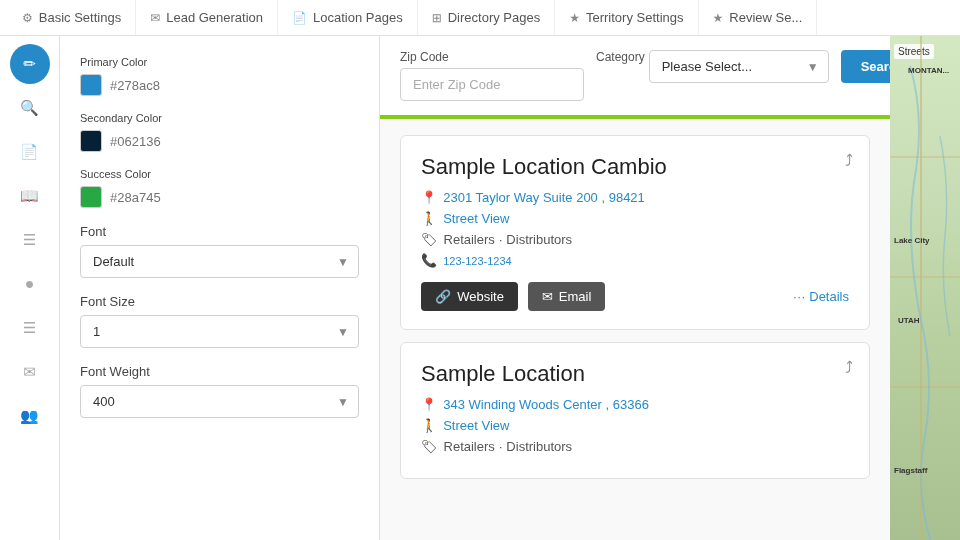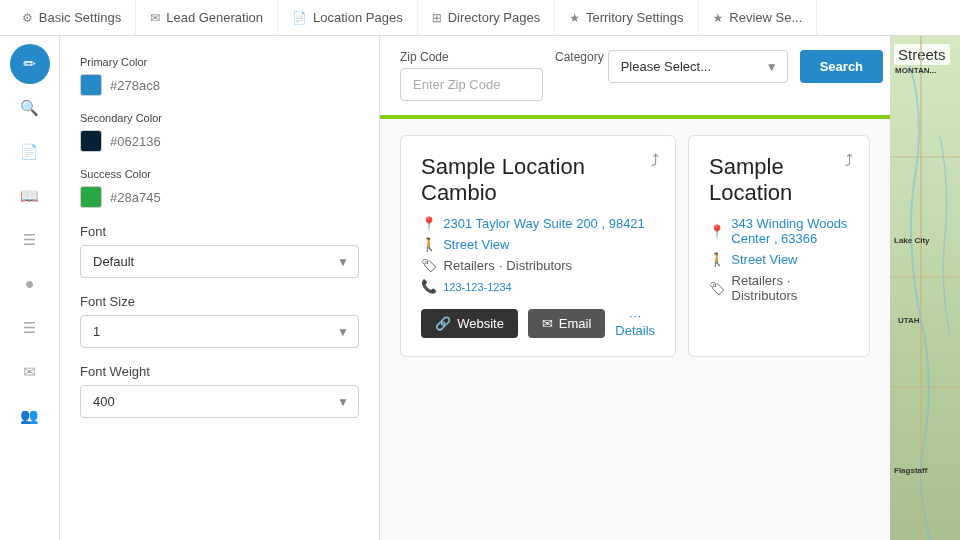--- a/index.html
+++ b/index.html
@@ -117,21 +117,21 @@
       background: #fff;
       border-bottom: 4px solid #84cc16;
     }
     .search-field { display: flex; flex-direction: column; gap: 4px; }
     .search-field label { font-size: 12px; color: #555; font-weight: 500; }
     .search-field input {
       padding: 8px 12px;
       border: 1px solid #d0d0d0;
       border-radius: 4px;
       font-size: 13px;
-      width: 143px;
+      width: 184px;
       color: #333;
     }
     .search-field input::placeholder { color: #aaa; }
     .select-field { display: flex; gap: 4px; }
     .select-field label { font-size: 12px; color: #555; font-weight: 500; }
     .category-select-wrapper { position: relative; }
     .category-select-wrapper select {
       padding: 8px 32px 8px 12px;
       border: 1px solid #d0d0d0;
       border-radius: 4px;
@@ -155,21 +155,21 @@
       background: #278ac8;
       color: #fff;
       border: none;
       border-radius: 4px;
       font-size: 13px;
       font-weight: 600;
       cursor: pointer;
     }
 
     
-    .cards-list { padding: 16px 20px; display: flex; flex-direction: row; gap: 12px; }
+    .cards-list { padding: 16px 20px; display: flex; flex-direction: column; gap: 12px; }
     .location-card {
       background: #fff;
       border: 1px solid #e0e0e0;
       border-radius: 6px;
       padding: 18px 20px;
       position: relative;
     }
     .card-title { font-size: 22px; font-weight: 400; color: #222; margin-bottom: 10px; padding-right: 30px; }
     .card-share {
       position: absolute;
@@ -225,21 +225,21 @@
       height: 100%;
       background: linear-gradient(180deg, #d4e8c2 0%, #c8ddb5 30%, #b8d0a0 60%, #a8c090 100%);
       position: relative;
       overflow: hidden;
     }
     .map-label {
       position: absolute;
       top: 8px;
       left: 4px;
       background: rgba(255,255,255,0.85);
-      font-size: 15px;
+      font-size: 10px;
       padding: 2px 4px;
       border-radius: 2px;
       color: #333;
       white-space: nowrap;
     }
     .map-road {
       position: absolute;
       background: rgba(255,255,255,0.5);
     }
     .map-city {
@@ -433,20 +433,20 @@
 
       <div class="map-road" style="width:2px;height:100%;left:30px;top:0;background:rgba(200,180,120,0.6);"></div>
       <div class="map-road" style="width:100%;height:2px;left:0;top:120px;background:rgba(200,180,120,0.4);"></div>
       <div class="map-road" style="width:100%;height:2px;left:0;top:240px;background:rgba(200,180,120,0.4);"></div>
       <div class="map-road" style="width:100%;height:2px;left:0;top:350px;background:rgba(200,180,120,0.4);"></div>
 
       <svg width="70" height="504" style="position:absolute;top:0;left:0;opacity:0.5;">
         <path d="M 20 30 Q 35 80 25 140 Q 15 200 30 280 Q 45 340 35 400 Q 25 450 40 504" stroke="#7ab8d8" stroke-width="2" fill="none"></path>
         <path d="M 50 100 Q 60 150 55 200 Q 50 250 60 300" stroke="#7ab8d8" stroke-width="1.5" fill="none"></path>
       </svg>
-      <div class="map-city" style="top:30px;left:5px;">MONTAN...</div>
+      <div class="map-city" style="top:30px;left:18px;">MONTAN...</div>
       <div class="map-city" style="top:200px;left:4px;">Lake City</div>
       <div class="map-city" style="top:280px;left:8px;">UTAH</div>
       <div class="map-city" style="top:430px;left:4px;">Flagstaff</div>
     </div>
   </div>
 
 </div>
 
 </body></html>

